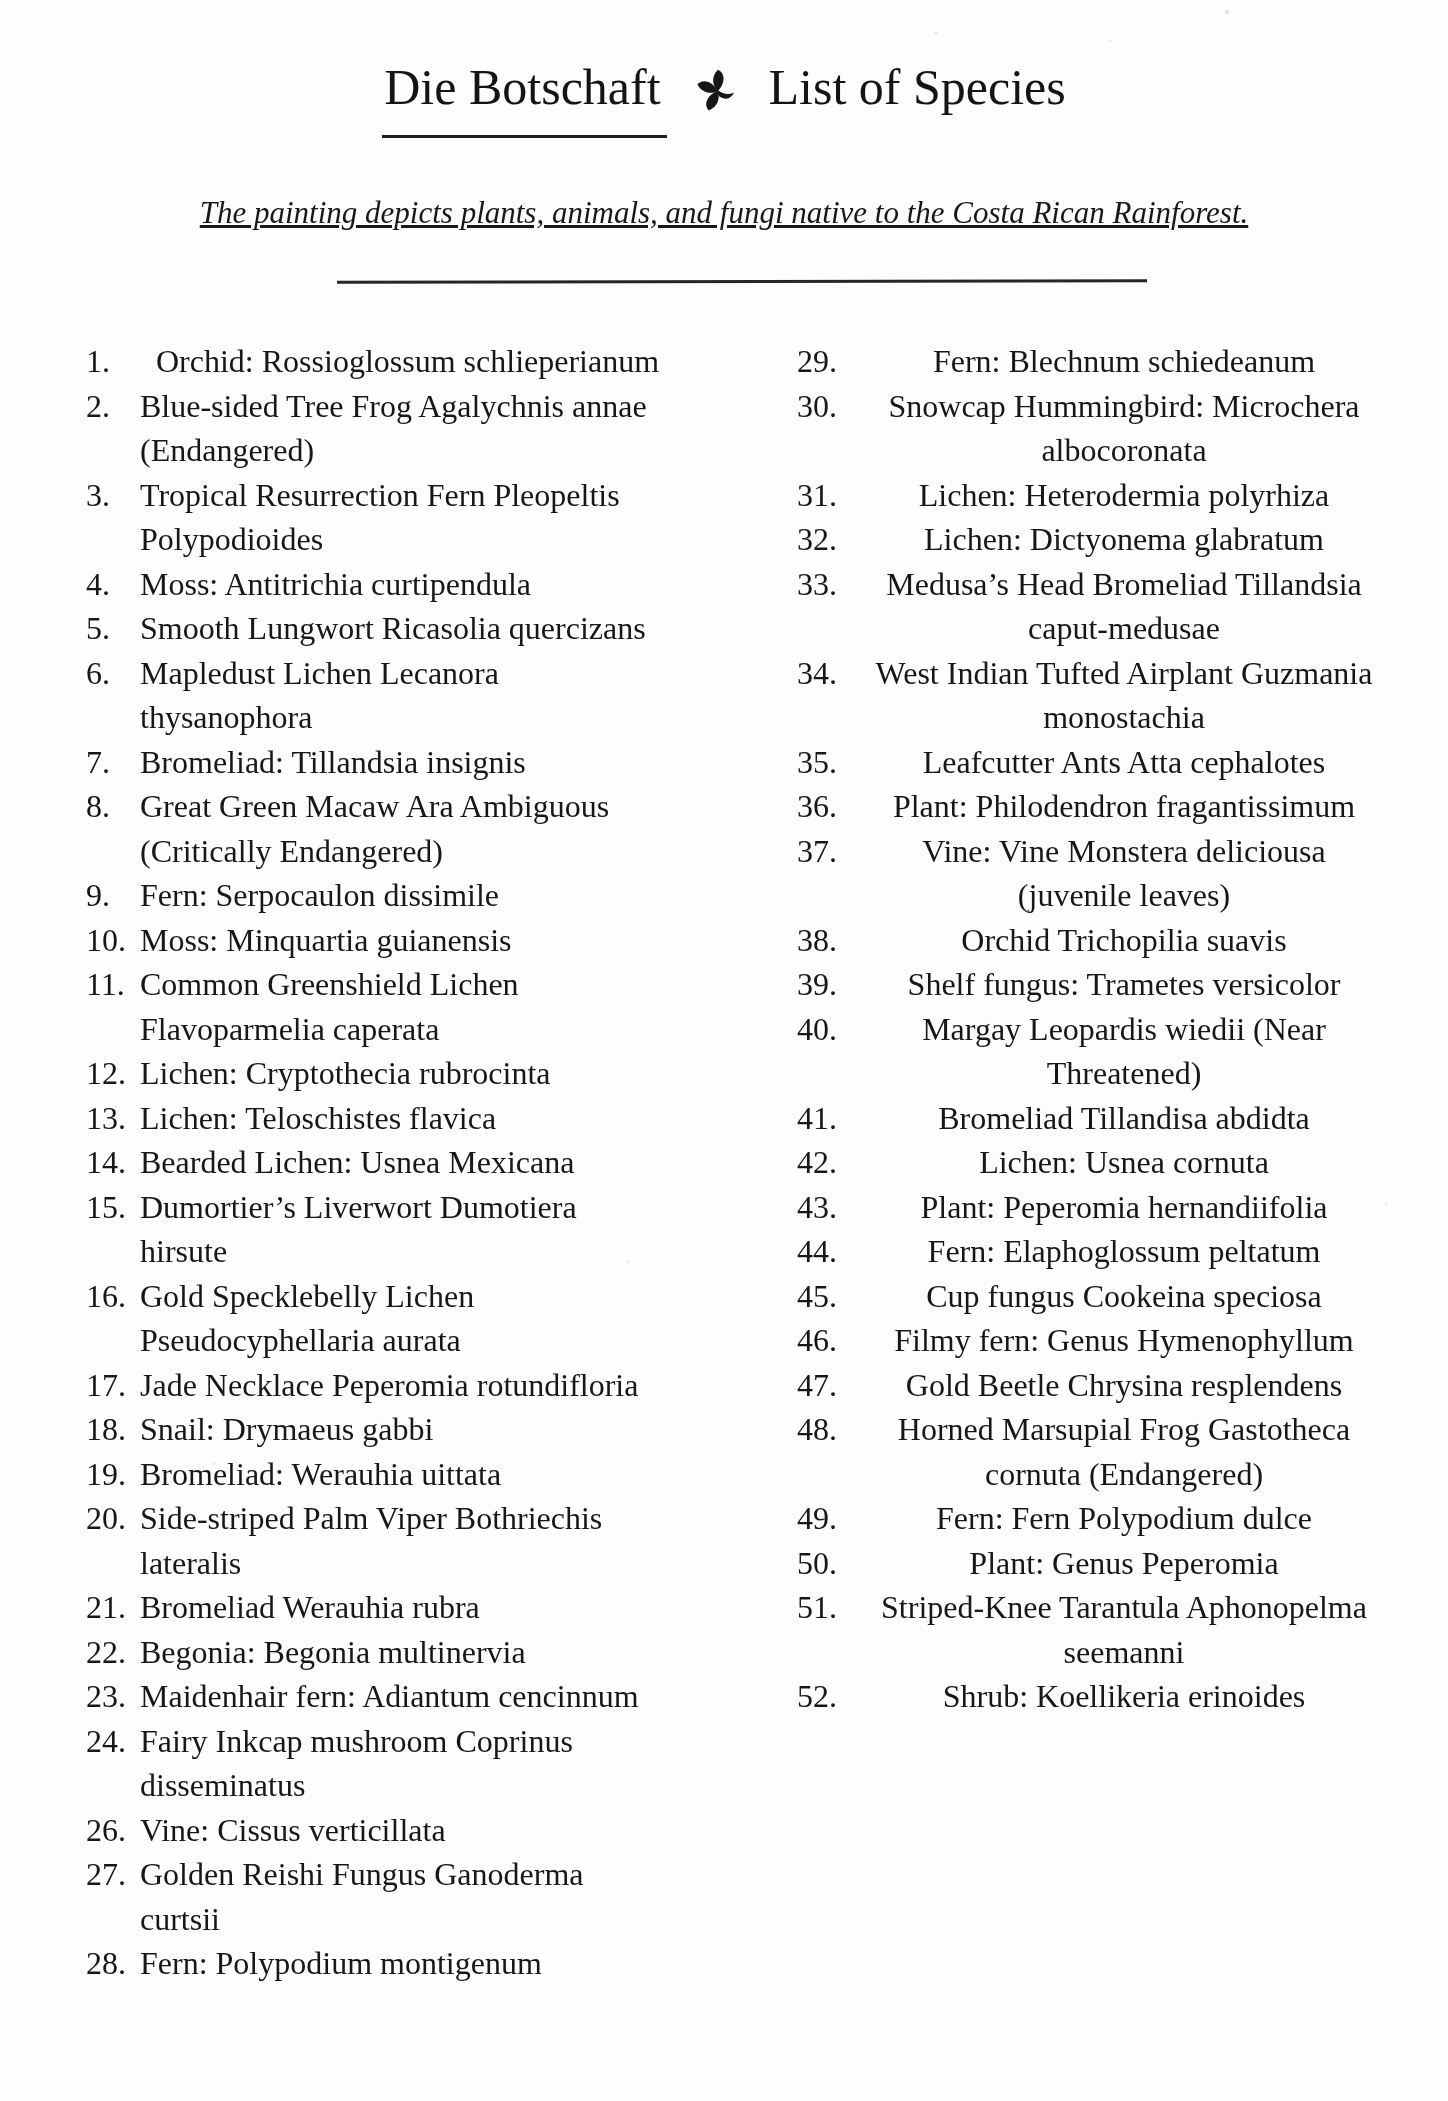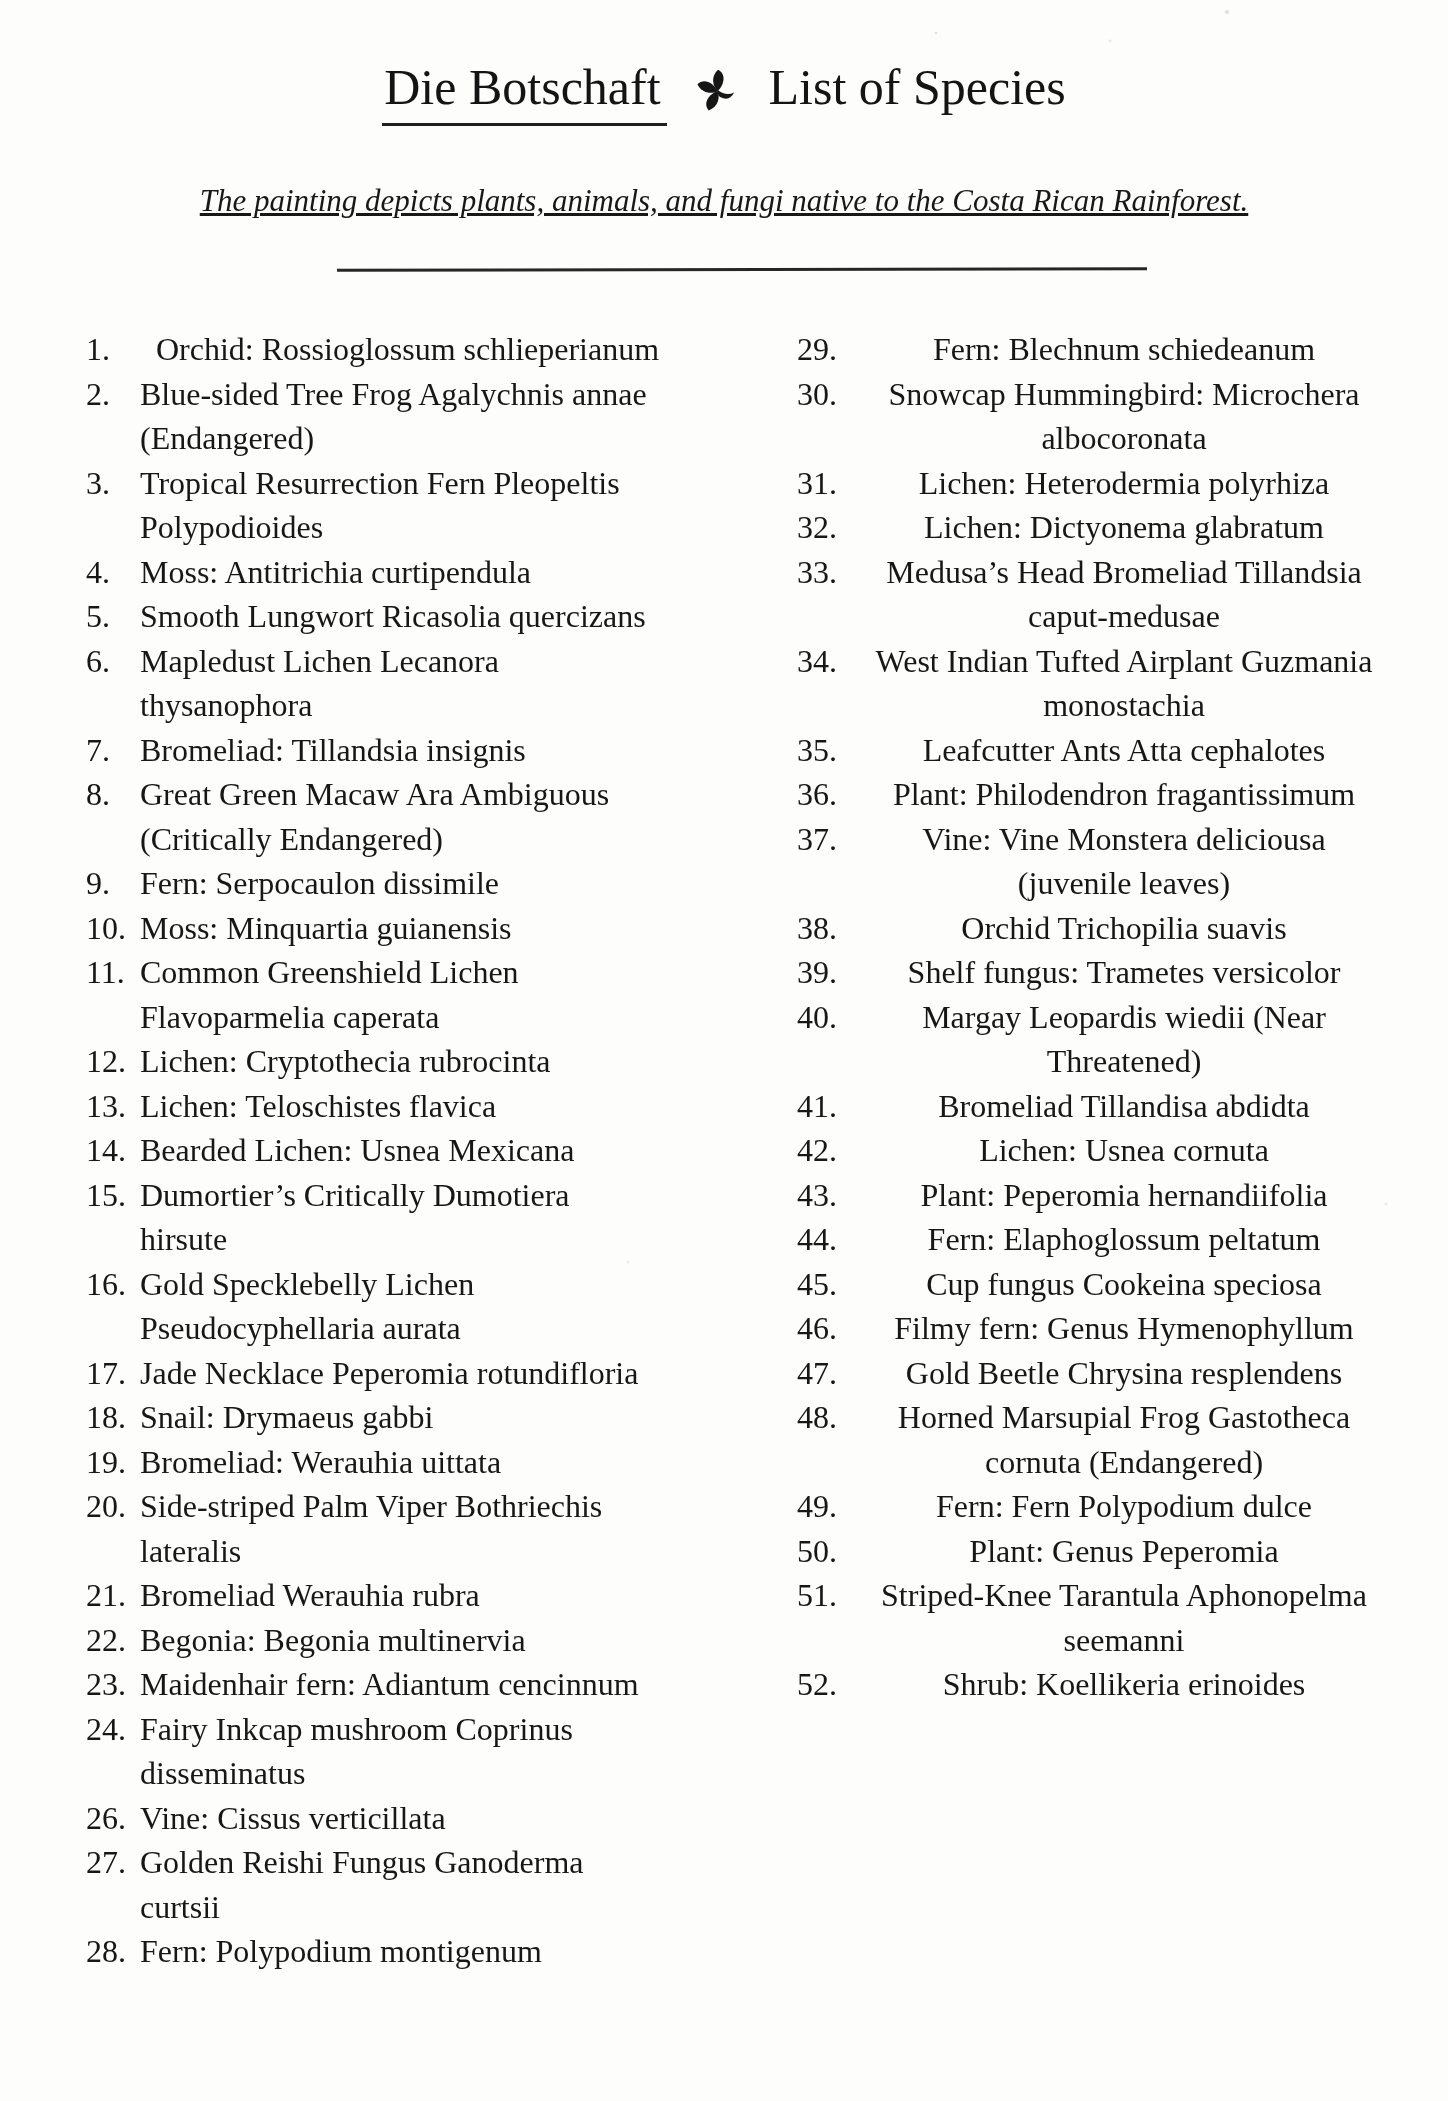--- a/index.html
+++ b/index.html
@@ -20,21 +20,21 @@
   }
   .page{width:1448px;height:2101px;position:relative;}
   header{text-align:center;padding-top:56px;}
   h1{
     margin:0;font-size:50px;line-height:62px;font-weight:normal;
     color:#141414;letter-spacing:0;white-space:nowrap;
   }
   .title-underlined{
     display:inline-block;
     border-bottom:3px solid #1f1f1f;
-    padding:0 6px 5px 2px;
+    padding:0 6px 17px 2px;
   }
   .ornament{
     display:inline-block;width:44px;height:48px;
     vertical-align:middle;
     margin:0 28px 0 30px;
     transform:translateY(-6px);
   }
   .ornament svg{width:100%;height:100%;display:block;}
   .subtitle{
     margin:54px 0 0 0;
@@ -144,21 +144,21 @@
         <li>
           <span class="num">13.</span>
           <span class="txt"><span class="common">Lichen: </span><span class="sci">Teloschistes flavica</span></span>
         </li>
         <li>
           <span class="num">14.</span>
           <span class="txt"><span class="common">Bearded Lichen: Usnea Mexicana</span></span>
         </li>
         <li>
           <span class="num">15.</span>
-          <span class="txt"><span class="common">Dumortier’s Critically </span><span class="sci">Dumotiera
+          <span class="txt"><span class="common">Dumortier’s Liverwort </span><span class="sci">Dumotiera
 hirsute</span></span>
         </li>
         <li>
           <span class="num">16.</span>
           <span class="txt"><span class="common">Gold Specklebelly Lichen
 </span><span class="sci">Pseudocyphellaria aurata</span></span>
         </li>
         <li>
           <span class="num">17.</span>
           <span class="txt"><span class="common">Jade Necklace </span><span class="sci">Peperomia rotundifloria</span></span>

